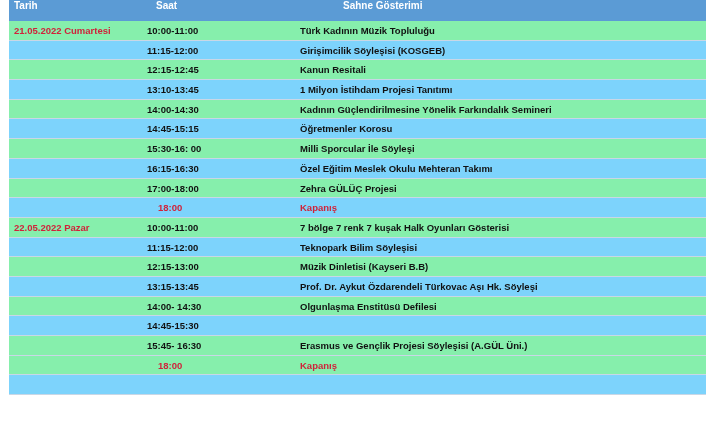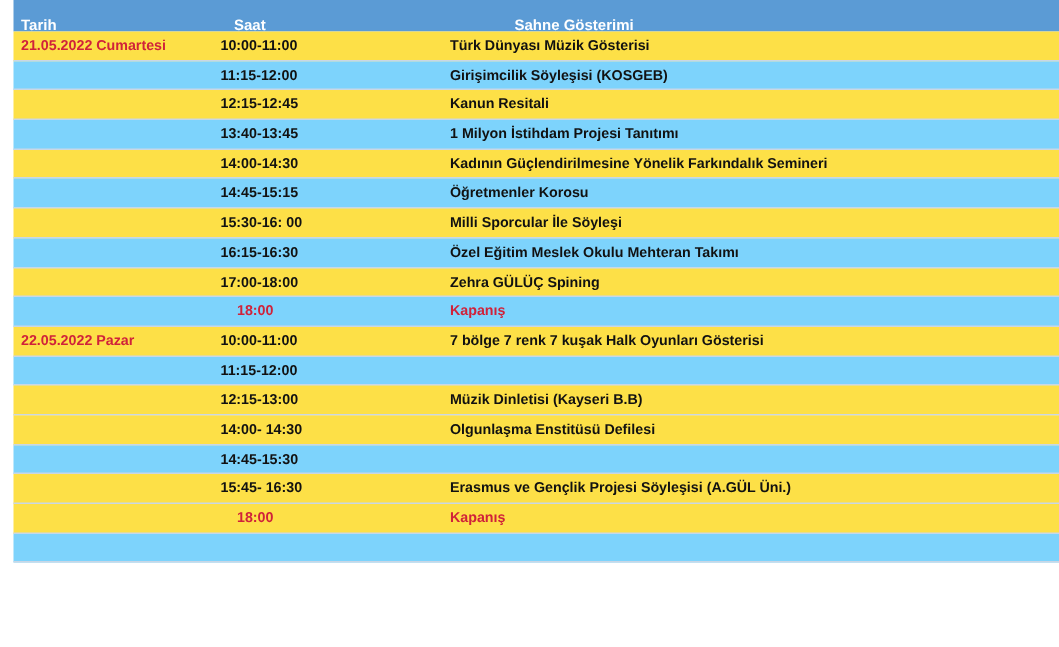--- a/index.html
+++ b/index.html
@@ -1,24 +1,24 @@
 <!DOCTYPE html>
 <html><head>
   <meta charset="utf-8">
   <style>
     html, body { margin: 0; padding: 0; background: #ffffff; }
     body { width: 706px; height: 431px; position: relative; overflow: hidden;
            font-family: "Liberation Sans", sans-serif; }
     .tbl { position: absolute; left: 9px; top: 0; width: 697px; }
     .hdr { height: 21px; background: #5b9bd5; color: #ffffff; font-size: 10px;
            font-weight: bold; position: relative; }
-    .hdr span { position: absolute; top: 12px; text-align: center; }
+    .hdr span { position: absolute; top: 0; text-align: center; }
     .row { height: 19.7px; position: relative; font-size: 9.5px; font-weight: bold;
            color: #111; border-bottom: 1px solid #c9d7e6; box-sizing: border-box; }
-    .row.odd { background: #fde047; }
+    .row.odd { background: #86efac; }
     .row.even { background: #7dd3fc; }
     .row span { position: absolute; top: 4px; white-space: nowrap; }
     .c-date { left: 5px; color: #d0223a; }
     .c-time { left: 138px; }
     .c-time.red { left: 149px; color: #d0223a; }
     .c-event { left: 291px; }
     .c-event.red { color: #d0223a; }
     .h-date { left: 5px; }
     .h-time { left: 147px; }
     .h-event { left: 334px; }
@@ -29,35 +29,35 @@
 <div class="tbl">
   <div class="hdr">
     <span class="h-date">Tarih</span>
     <span class="h-time">Saat</span>
     <span class="h-event">Sahne Gösterimi</span>
   </div>
   <div id="rows">
       <div class="row odd">
         <span class="c-date">21.05.2022 Cumartesi</span>
         <span class="c-time">10:00-11:00</span>
-        <span class="c-event">Türk Dünyası Müzik Gösterisi</span>
+        <span class="c-event">Türk Kadının Müzik Topluluğu</span>
       </div>
       <div class="row even">
         <span class="c-date"></span>
         <span class="c-time">11:15-12:00</span>
         <span class="c-event">Girişimcilik Söyleşisi (KOSGEB)</span>
       </div>
       <div class="row odd">
         <span class="c-date"></span>
         <span class="c-time">12:15-12:45</span>
         <span class="c-event">Kanun Resitali</span>
       </div>
       <div class="row even">
         <span class="c-date"></span>
-        <span class="c-time">13:40-13:45</span>
+        <span class="c-time">13:10-13:45</span>
         <span class="c-event">1 Milyon İstihdam Projesi Tanıtımı</span>
       </div>
       <div class="row odd">
         <span class="c-date"></span>
         <span class="c-time">14:00-14:30</span>
         <span class="c-event">Kadının Güçlendirilmesine Yönelik Farkındalık Semineri</span>
       </div>
       <div class="row even">
         <span class="c-date"></span>
         <span class="c-time">14:45-15:15</span>
@@ -69,40 +69,46 @@
         <span class="c-event">Milli Sporcular İle Söyleşi</span>
       </div>
       <div class="row even">
         <span class="c-date"></span>
         <span class="c-time">16:15-16:30</span>
         <span class="c-event">Özel Eğitim Meslek Okulu Mehteran Takımı</span>
       </div>
       <div class="row odd">
         <span class="c-date"></span>
         <span class="c-time">17:00-18:00</span>
-        <span class="c-event">Zehra GÜLÜÇ Spining</span>
+        <span class="c-event">Zehra GÜLÜÇ Projesi</span>
       </div>
       <div class="row even">
         <span class="c-date"></span>
         <span class="c-time red">18:00</span>
         <span class="c-event red">Kapanış</span>
       </div>
       <div class="row odd">
         <span class="c-date">22.05.2022 Pazar</span>
         <span class="c-time">10:00-11:00</span>
         <span class="c-event">7 bölge 7 renk 7 kuşak Halk Oyunları Gösterisi</span>
       </div>
       <div class="row even">
         <span class="c-date"></span>
         <span class="c-time">11:15-12:00</span>
+        <span class="c-event">Teknopark Bilim Söyleşisi</span>
       </div>
       <div class="row odd">
         <span class="c-date"></span>
         <span class="c-time">12:15-13:00</span>
         <span class="c-event">Müzik Dinletisi (Kayseri B.B)</span>
+      </div>
+      <div class="row even">
+        <span class="c-date"></span>
+        <span class="c-time">13:15-13:45</span>
+        <span class="c-event">Prof. Dr. Aykut Özdarendeli Türkovac Aşı Hk. Söyleşi</span>
       </div>
       <div class="row odd">
         <span class="c-date"></span>
         <span class="c-time">14:00- 14:30</span>
         <span class="c-event">Olgunlaşma Enstitüsü Defilesi</span>
       </div>
       <div class="row even">
         <span class="c-date"></span>
         <span class="c-time">14:45-15:30</span>
       </div>

